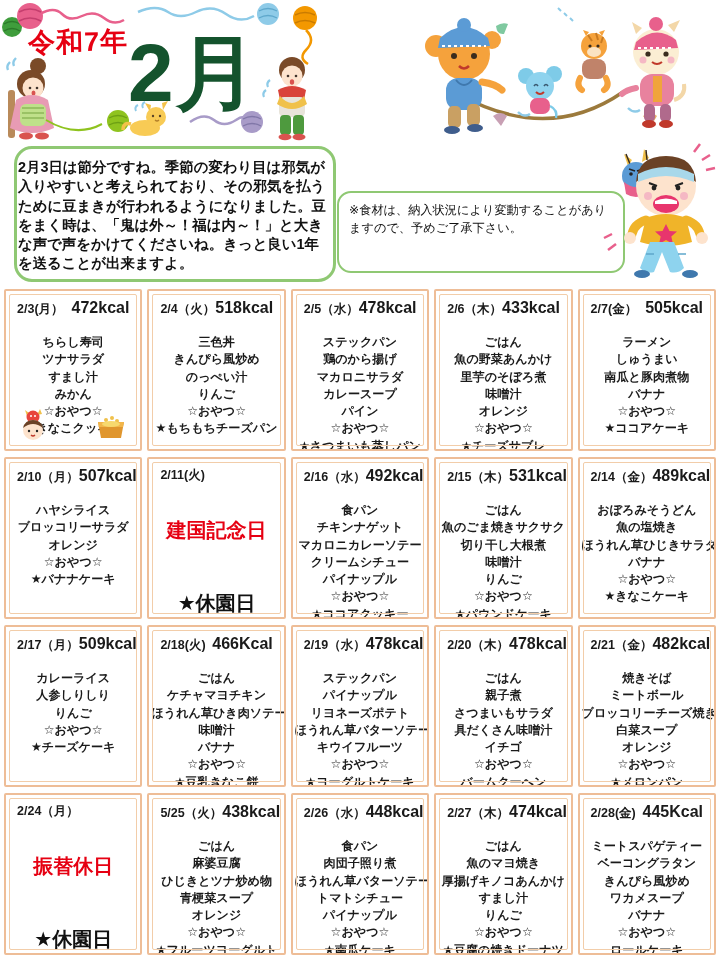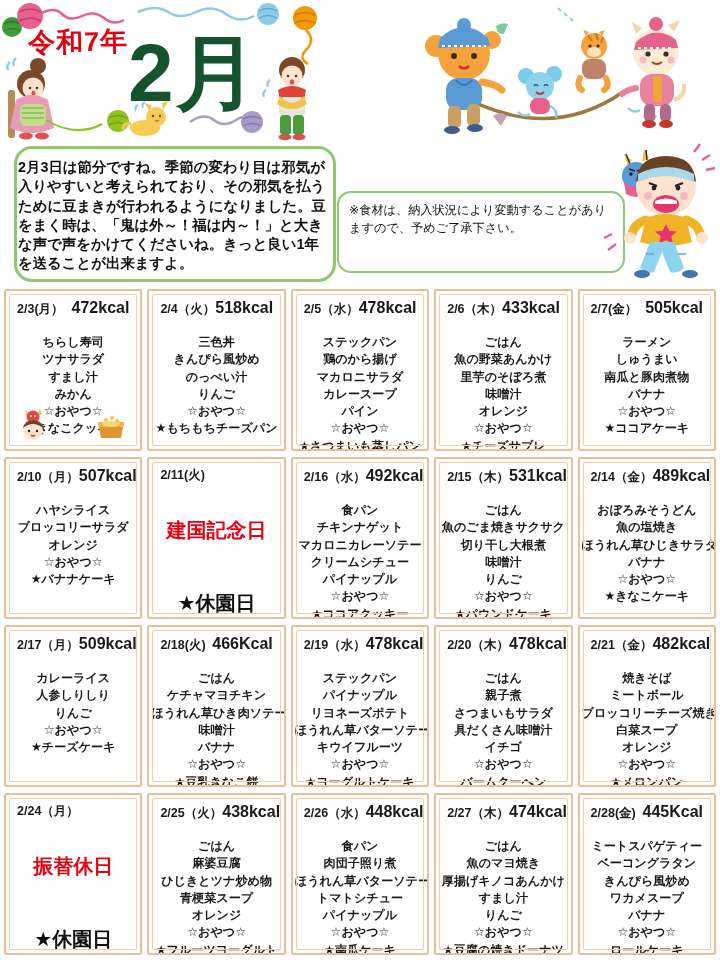--- a/index.html
+++ b/index.html
@@ -498,21 +498,21 @@
         <span class="cell-kcal"></span>
       </div>
       <div class="cell-items">
           <div class="holiday-title">振替休日</div>
           <div class="closed-label">★休園日</div>
         </div>
 
     </div>
       <div class="cell">
       <div class="cell-head">
-        <span class="cell-date">2/25（火）</span>
+        <span class="cell-date">5/25（火）</span>
         <span class="cell-kcal">438kcal</span>
       </div>
       <div class="cell-items">
           <div class="menu-item">ごはん</div>
           <div class="menu-item">麻婆豆腐</div>
           <div class="menu-item">ひじきとツナ炒め物</div>
           <div class="menu-item">青梗菜スープ</div>
           <div class="menu-item">オレンジ</div>
           <div class="menu-item">☆おやつ☆</div>
           <div class="menu-item">★フルーツヨーグルト</div>

